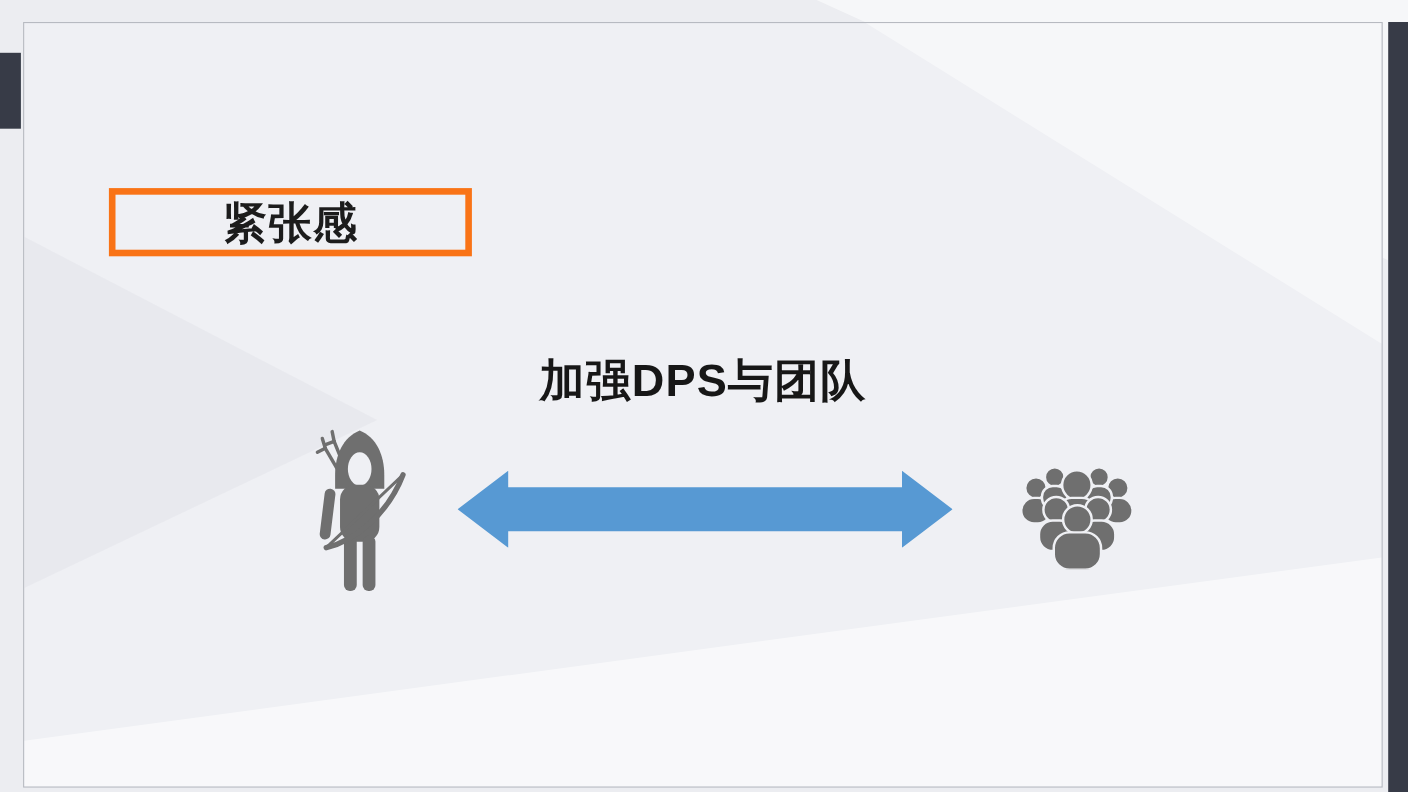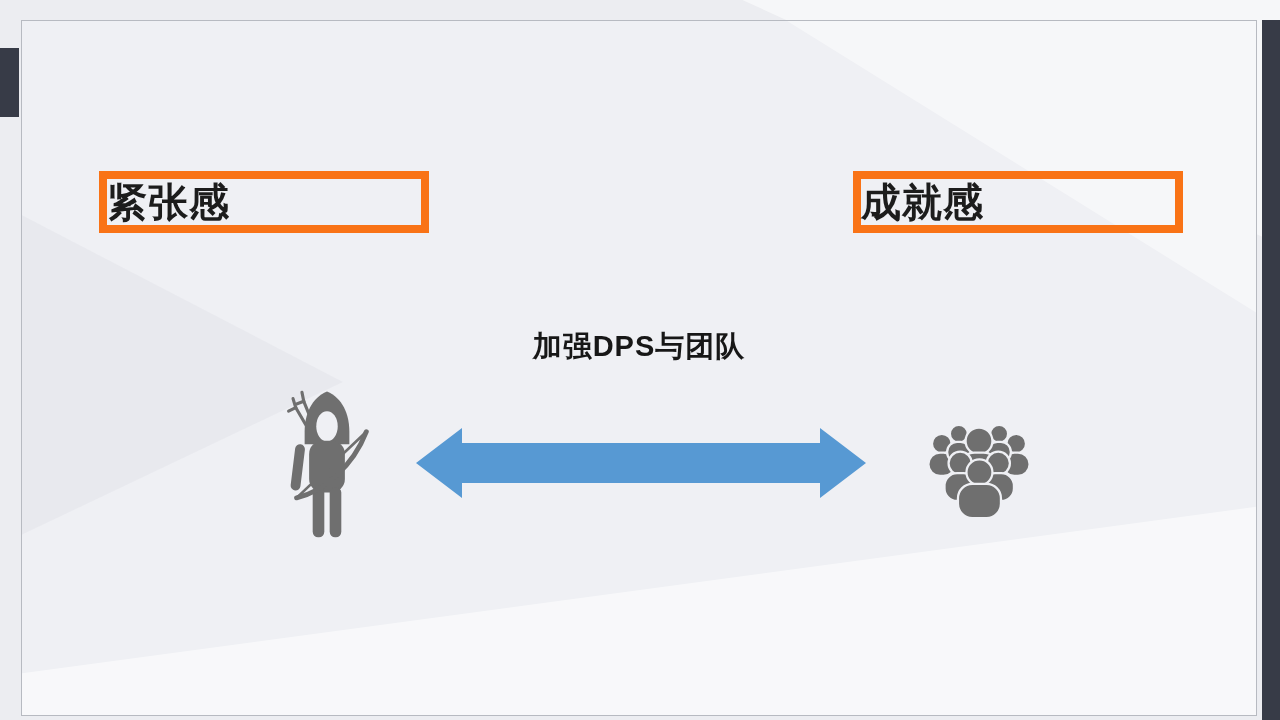--- a/index.html
+++ b/index.html
@@ -43,42 +43,43 @@
   .facet.f1 { background: rgba(255,255,255,0.45); clip-path: polygon(62% 0, 100% 0, 100% 42%); }
   .facet.f2 { background: rgba(255,255,255,0.55); clip-path: polygon(0 94%, 100% 70%, 100% 100%, 0 100%); }
   .facet.f3 { background: rgba(208,210,220,0.22); clip-path: polygon(0 28%, 26% 52%, 0 74%); }
 
   
   .label-box {
     position: absolute;
     top: 150px;
     width: 330px;
     height: 62px;
-    border: 8px solid #f97316;
+    border: 6px solid #f97316;
     display: flex;
     align-items: center;
+    justify-content: center;
   }
   .label-box span {
     font-size: 40px;
     font-weight: 700;
     color: #1c1c1c;
     letter-spacing: 1px;
     white-space: nowrap;
   }
   .box-1 { left: 77px;  }
   .box-2 { left: 453px; }
   .box-3 { left: 831px; }
 
   
   .heading {
     position: absolute;
     left: 0; top: 302px;
     width: 100%;
     text-align: center;
-    font-size: 29px;
+    font-size: 41px;
     font-weight: 800;
     color: #171717;
     line-height: 47px;
     letter-spacing: 1px;
   }
 
   
   .archer { position: absolute; left: 259px; top: 366px; width: 92px;  height: 152px; }
   .crowd  { position: absolute; left: 892px; top: 394px; width: 130px; height: 103px; }
   .arrow  { position: absolute; left: 394px; top: 407px; width: 450px; height: 70px;  }
@@ -91,23 +92,20 @@
   <div class="accent accent-left"></div>
   <div class="accent accent-right"></div>
 
   <div class="card">
     <div class="facet f1"></div>
     <div class="facet f2"></div>
     <div class="facet f3"></div>
 
     <div class="label-box box-1">
       <span>紧张感</span>
-    </div>
-    <div class="label-box box-3">
-      <span>成就感</span>
     </div>
 
     <div class="heading">
       <div>加强DPS与团队</div>
     </div>
 
     <svg class="archer" viewBox="0 0 100 170" xmlns="http://www.w3.org/2000/svg" aria-hidden="true">
       <g stroke="#6f6f6f" stroke-width="3.5" stroke-linecap="round" fill="none">
         <line x1="15" y1="23" x2="29" y2="47"></line>
         <line x1="24" y1="16" x2="35" y2="43"></line>

